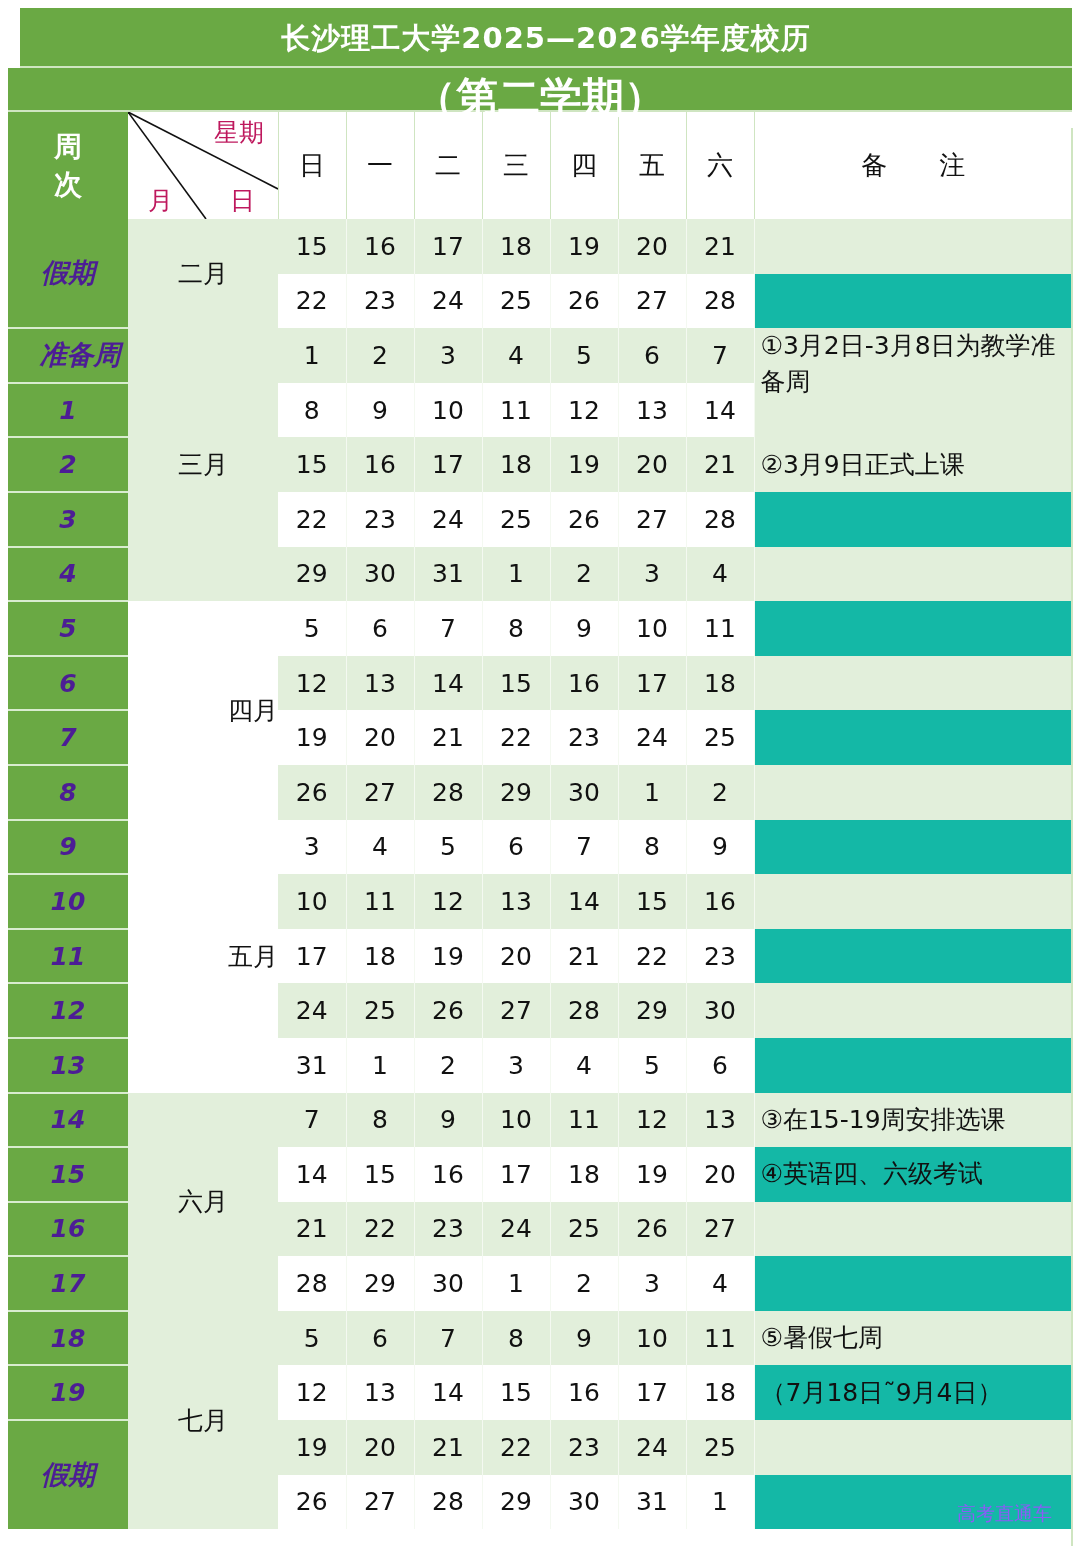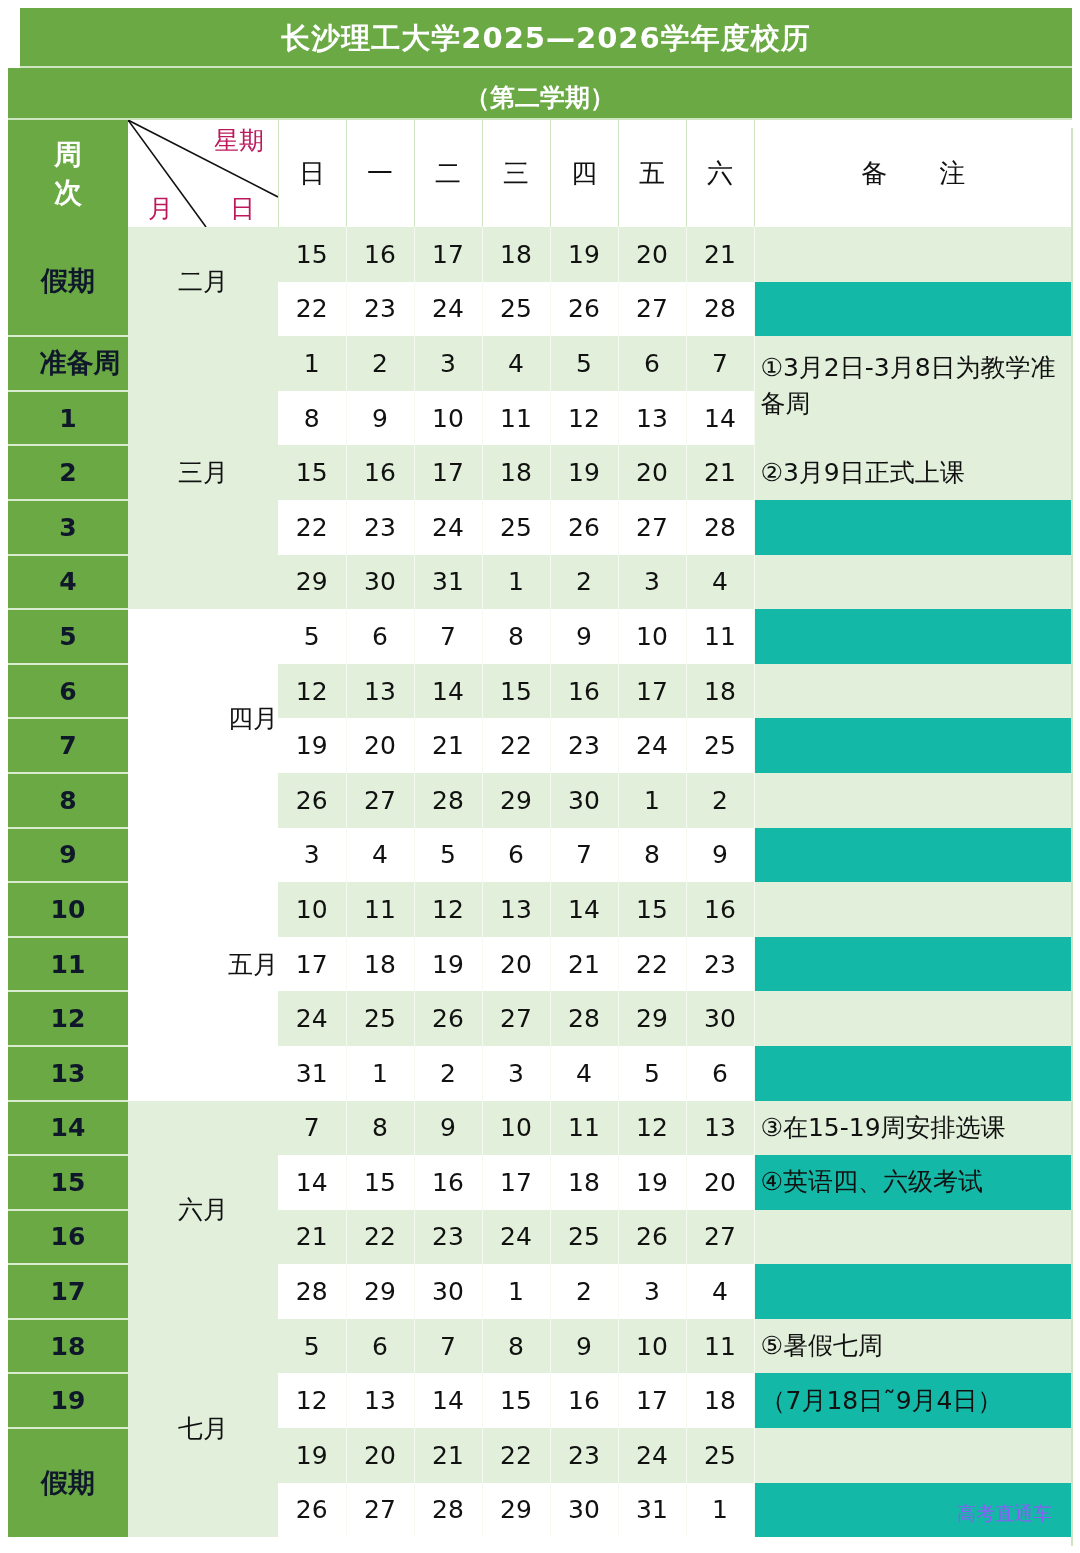--- a/index.html
+++ b/index.html
@@ -1,31 +1,31 @@
 <!DOCTYPE html>
 <html><head>
 <meta charset="utf-8">
 <style>
   html, body { margin:0; padding:0; background:#ffffff; }
   body { width:1080px; height:1553px; position:relative; overflow:hidden;
          font-family:"DejaVu Sans","Liberation Sans",sans-serif; color:#111; }
   .cal { position:absolute; left:8px; top:8px; width:1064px; }
   .band { background:#6aa944; color:#fff; text-align:center; border-bottom:2px solid #cfe5c1; box-sizing:border-box; }
   .title { height:60px; line-height:60px; font-size:29px; font-weight:bold; letter-spacing:1px;margin-left:12px; }
-  .subtitle { height:52px; line-height:60px; font-size:25px; font-weight:bold; }
+  .subtitle { height:44px; line-height:60px; font-size:42px; font-weight:bold; }
   table.grid { border-collapse:collapse; table-layout:fixed; width:1064px; }
   table.grid td { padding:0; text-align:center; vertical-align:middle; box-sizing:border-box; }
   .hdr td { height:107px; background:#ffffff; border-right:1.5px solid #cfe5c1; font-size:26px; }
   .hdr td.wk-h { background:#6aa944; color:#fff; font-weight:bold; font-size:28px; line-height:38px; border-right:none; }
   .hdr td.diag { position:relative; }
   .diag-wrap { position:relative; width:150px; height:107px; }
   .diag-wrap svg { position:absolute; left:0; top:0; }
   .d-lbl { position:absolute; font-size:25px; color:#be185d; }
   tr.r td { height:54.6px; font-size:25px; }
-  td.wk { background:#6aa944; color:#0f172a; font-weight:bold; font-size:26px; border-bottom:2px solid #d9ecd0; }
+  td.wk { background:#6aa944; color:#4c1d95; font-weight:bold; font-size:26px; border-bottom:2px solid #d9ecd0;font-style:italic; }
   td.mon { font-size:27px;margin-left:36px; }
   td.mon.shade { background:#e2efdb; }
   td.mon.plain { background:#ffffff;text-align:right; }
   tr.r.shade td.day { background:#e2efdb; border-right:1.5px solid #f4f9f1; }
   tr.r.plain td.day { background:#ffffff; border-right:1.5px solid #f4f9f1; }
   tr.r.shade td.rem { background:#e2efdb; }
   tr.r.plain td.rem { background:#14b8a6; }
   td.rem { text-align:left !important; font-size:26px; padding-left:6px !important; line-height:36px; }
   td.rem.shade { background:#e2efdb !important; }
   .watermark { position:absolute; right:28px; bottom:26px; color:#8b5cf6; font-size:19px; }
@@ -104,21 +104,21 @@
     <tr class="r shade">
       <td class="wk" style="font-size:27px;padding-left:24px;">准备周</td>
       <td class="mon shade" rowspan="5">三月</td>
       <td class="day">1</td>
       <td class="day">2</td>
       <td class="day">3</td>
       <td class="day">4</td>
       <td class="day">5</td>
       <td class="day">6</td>
       <td class="day">7</td>
-      <td class="rem shade" rowspan="2" style="vertical-align:top;padding-top:14px;padding-right:14px;">①3月2日-3月8日为教学准备周</td>
+      <td class="rem shade" rowspan="2" style="vertical-align:top;padding-right:14px;">①3月2日-3月8日为教学准备周</td>
     </tr>
     <tr class="r plain">
       <td class="wk">1</td>
       <td class="day">8</td>
       <td class="day">9</td>
       <td class="day">10</td>
       <td class="day">11</td>
       <td class="day">12</td>
       <td class="day">13</td>
       <td class="day">14</td>

